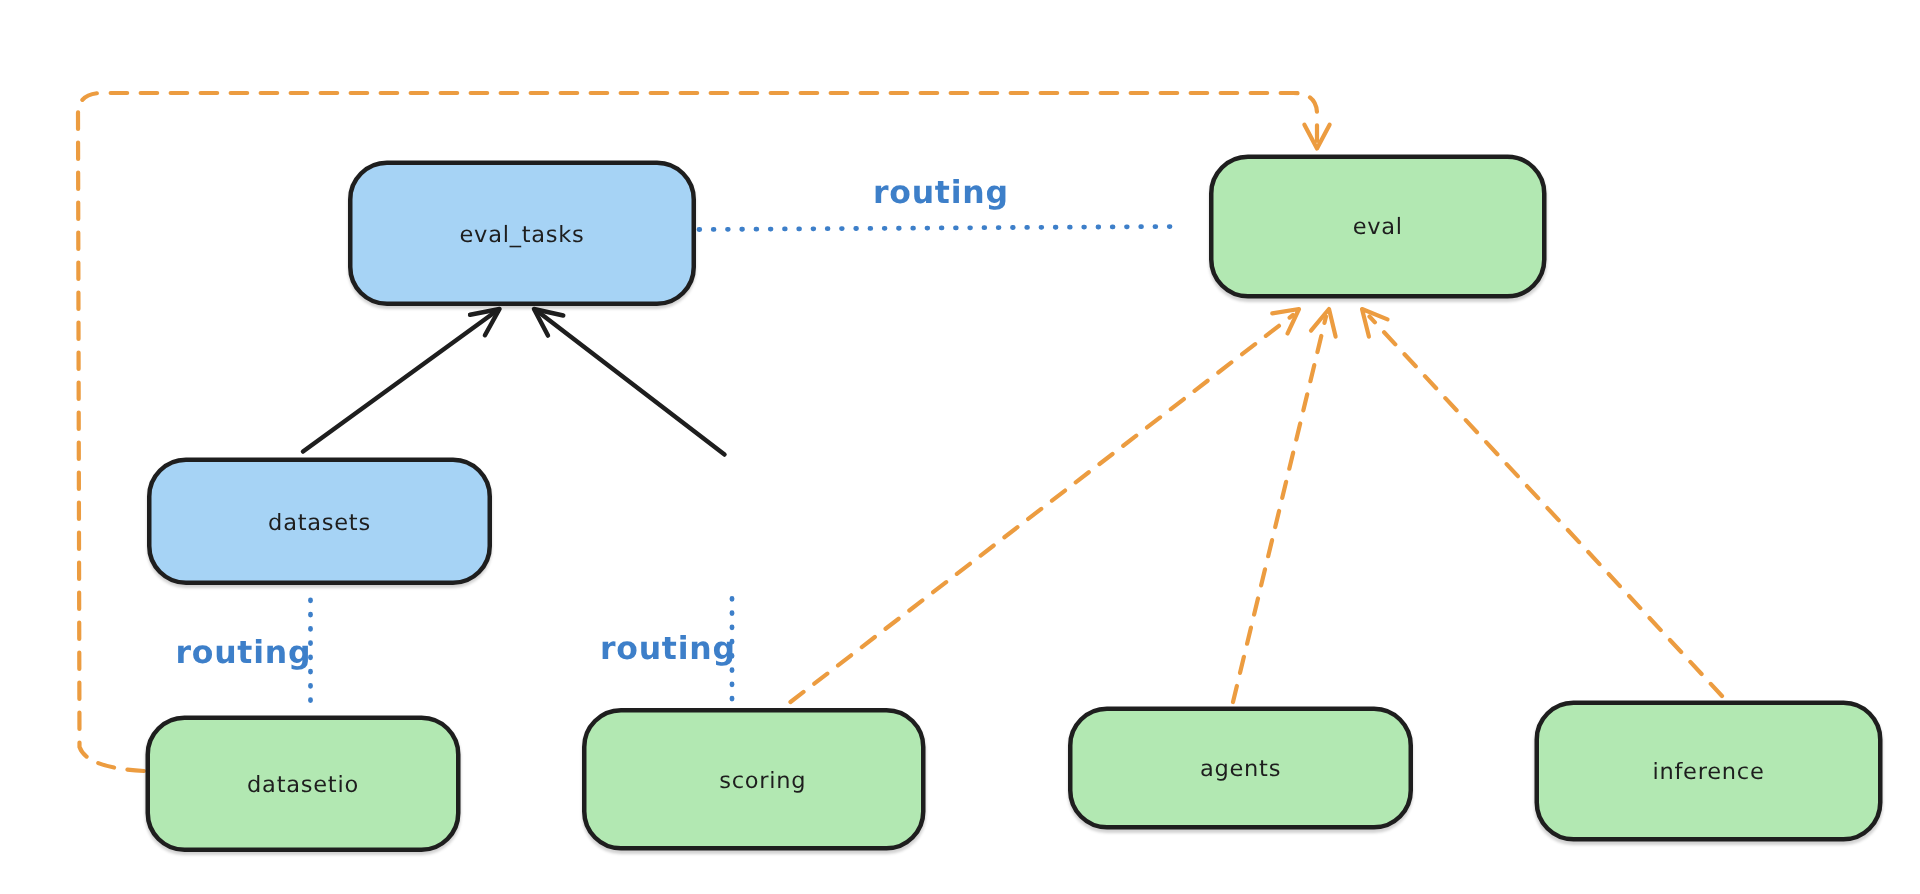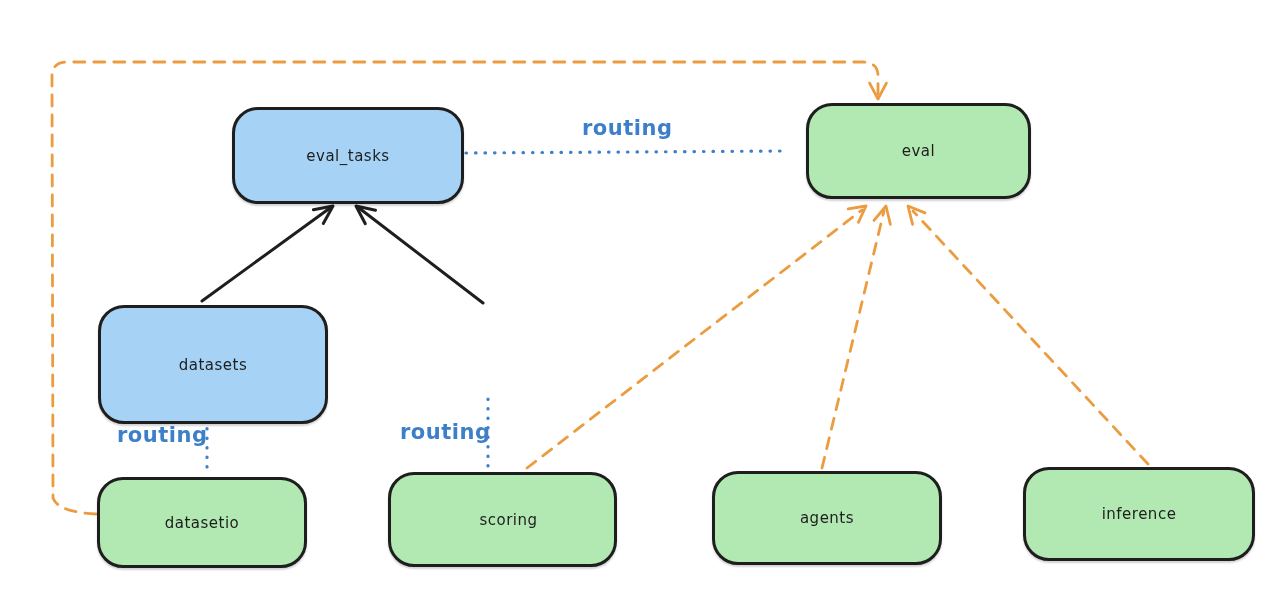--- a/index.html
+++ b/index.html
@@ -23,25 +23,25 @@
   }
   .registry{background:var(--registry_fill,#a6d3f5);}
   .api{background:var(--api_fill,#b2e8b2);}
   .node-label{
     font-size:15px;color:var(--text,#1e1e1e);
     letter-spacing:0.5px;white-space:nowrap;
   }
 
   .n-eval_tasks{left:232px;top:107px;width:232px;height:97px;}
   .n-eval{left:787px;top:103px;width:225px;height:96px;margin-left:19px;}
-  .n-datasets{left:98px;top:305px;width:230px;height:119px;align-items:center;}
+  .n-datasets{left:98px;top:305px;width:230px;height:85px;align-items:center;}
   .n-scoring_functions{left:378px;top:305px;width:235px;height:93px;}
   .n-datasetio{left:97px;top:477px;width:210px;height:91px;}
   .n-scoring{left:388px;top:472px;width:229px;height:95px;padding-left:12px;}
-  .n-agents{left:712px;top:471px;width:230px;height:94px;}
+  .n-agents{left:712px;top:471px;width:230px;height:82px;}
   .n-inference{left:1023px;top:467px;width:232px;height:94px;}
 
   
   .edge-label{
     position:absolute;
     font-size:21px;font-weight:bold;
     color:var(--routing_line,#3d7fc9);
     letter-spacing:0.5px;
   }
   .lbl-top{left:582px;top:116px;}

